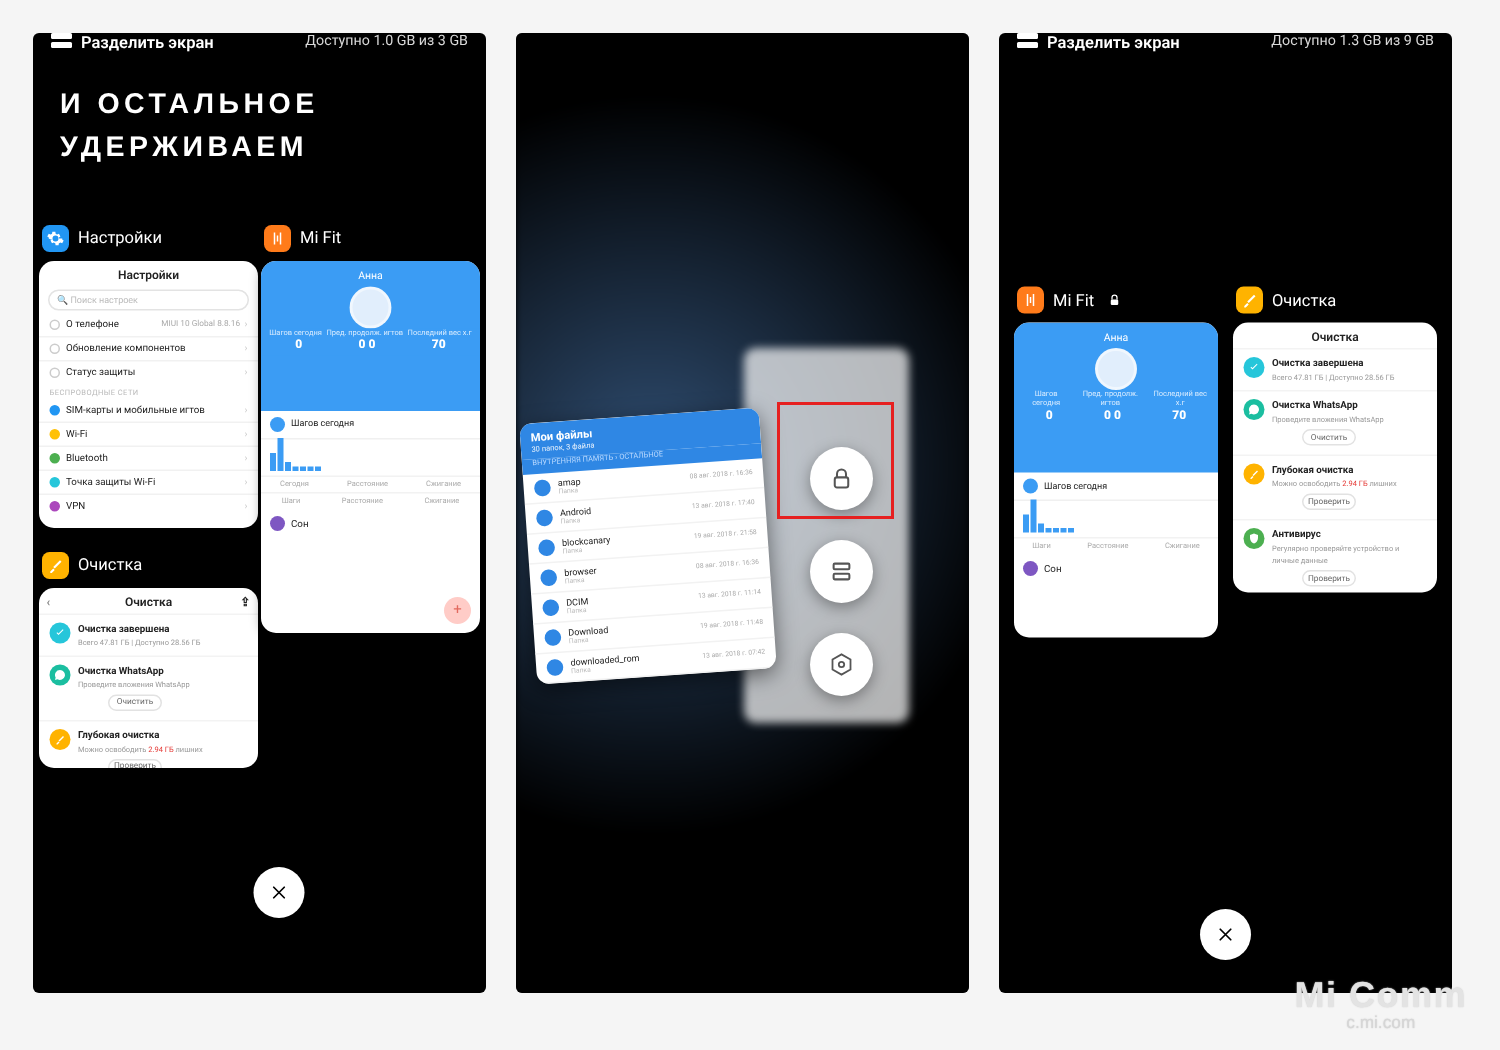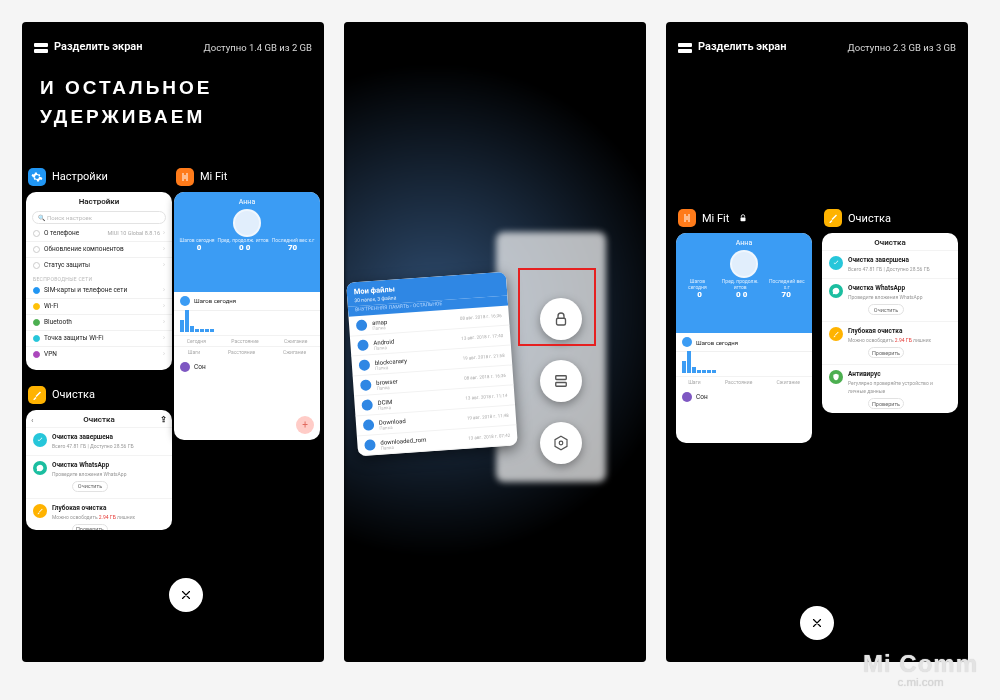--- a/index.html
+++ b/index.html
@@ -11,21 +11,21 @@
     overflow: hidden;
   }
   .panels { display: flex; gap: 20px; padding: 22px 22px 0 22px; }
   .phone {
     width: 302px; height: 640px;
     background: #000; border-radius: 4px;
     position: relative; overflow: hidden;
     color: #fff; font-size: 10.5px;
   }
   
-  .topbar { display: flex; align-items: flex-end; padding: 18px 12px 12px 12px; }
+  .topbar { display: flex; align-items: flex-start; padding: 0 12px 12px 12px; }
   .split-ico { display:inline-flex; flex-direction:column; gap:2px; margin-right:6px;}
   .split-ico b { display:block; width:14px; height:4px; background:#fff; border-radius:1px;}
   .toplabel { font-size:11px; font-weight:600;}
   .mem { margin-left:auto; font-size:9.5px; color:#d9d9d9;}
   
   .headline {
     padding: 8px 18px 34px 18px;
     font-weight:800; letter-spacing:3px;
     font-size:19px; line-height:1.55;
     font-family: "Arial Black", Arial, sans-serif;
@@ -135,21 +135,21 @@
 
 <div class="panels">
 
   <div class="phone">
     <div class="topbar">
       <span class="split-ico">
           <b></b>
           <b></b>
         </span>
       <span class="toplabel">Разделить экран</span>
-      <span class="mem">Доступно 1.4 GB из 2 GB</span>
+      <span class="mem">Доступно 1.0 GB из 3 GB</span>
     </div>
     <div class="headline">
       <div>И ОСТАЛЬНОЕ</div>
       <div>УДЕРЖИВАЕМ</div>
     </div>
 
     <div class="stack" style="height:360px;">
 
       <div class="col left" style="top:0;">
         <div class="card-head">
@@ -180,21 +180,21 @@
                 <span class="dot"></span>
                 <span class="lab">Статус защиты</span>
                 <span class="val"></span>
                 <span class="chev">›</span>
               </div>
             </div>
           <div class="section">БЕСПРОВОДНЫЕ СЕТИ</div>
           <div>
               <div class="row">
                 <span class="dot b"></span>
-                <span class="lab">SIM-карты и телефоне сети</span>
+                <span class="lab">SIM-карты и мобильные игтов</span>
                 <span class="chev">›</span>
               </div>
               <div class="row">
                 <span class="dot y"></span>
                 <span class="lab">Wi-Fi</span>
                 <span class="chev">›</span>
               </div>
               <div class="row">
                 <span class="dot g"></span>
                 <span class="lab">Bluetooth</span>
@@ -387,21 +387,21 @@
     <div class="hlbox" style="top:246px; left:174px; width:78px; height:78px;"></div>
   </div>
 
   <div class="phone right">
     <div class="topbar">
       <span class="split-ico">
           <b></b>
           <b></b>
         </span>
       <span class="toplabel">Разделить экран</span>
-      <span class="mem">Доступно 2.3 GB из 3 GB</span>
+      <span class="mem">Доступно 1.3 GB из 9 GB</span>
     </div>
 
     <div class="stack" style="height:430px; margin-top:142px;">
       <div class="col left" style="top:0; width:136px;">
         <div class="card-head">
           <span class="app-icon ic-orange">
             <svg viewBox="0 0 24 24" fill="#fff">
                 <path d="M7 4h2v16H7zM15 4h2v16h-2zM11 8h2v8h-2z"></path>
               </svg>
           </span>

